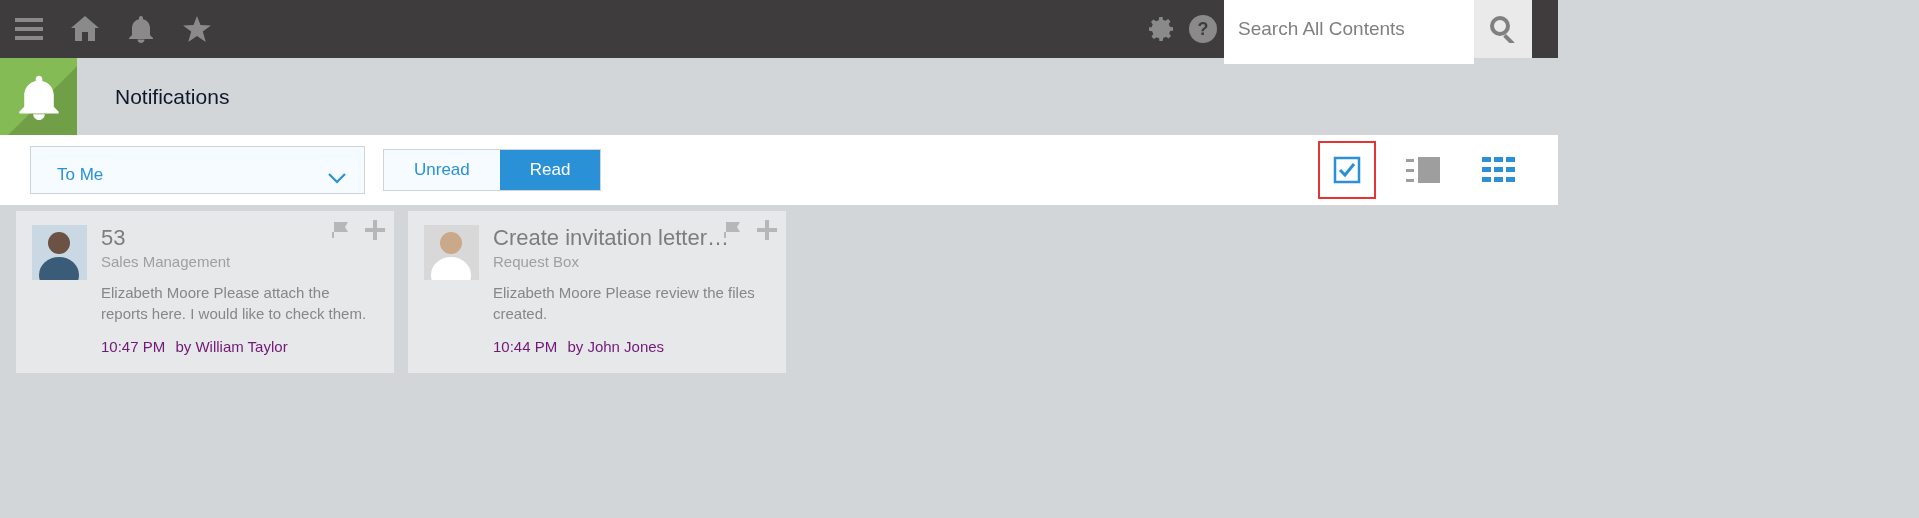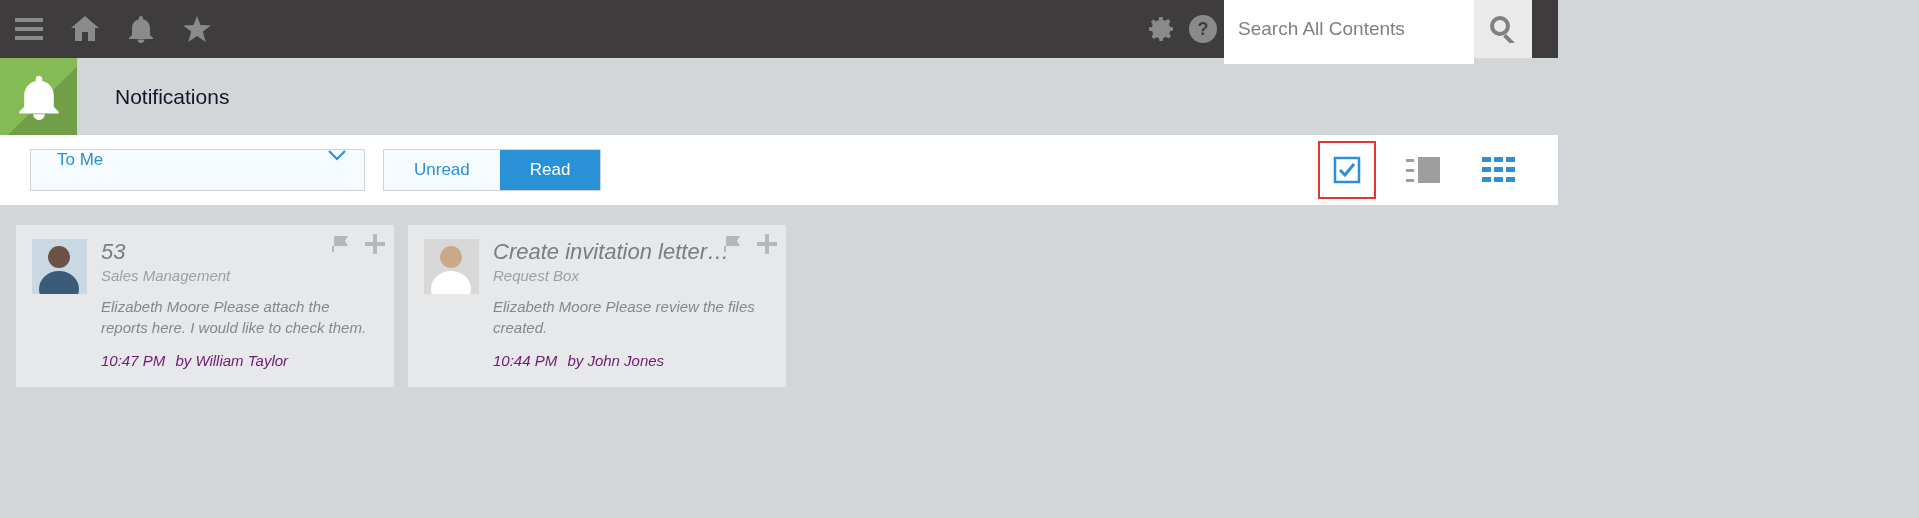--- a/index.html
+++ b/index.html
@@ -94,26 +94,26 @@
   .toolbar {
     background: #fff;
     height: 70px;
     display: flex;
     align-items: center;
     padding: 16px 30px;
     gap: 18px;
   }
   .dropdown {
     border: 1px solid #cfd4d8;
-    height: 42px;
+    height: 48px;
     min-width: 335px;
     display: flex;
-    align-items: flex-start;
+    align-items: flex-end;
     justify-content: space-between;
-    padding: 0 18px 0 26px;
+    padding: 0 18px 8px 26px;
     background: #f5fbff;
     cursor: pointer;
   }
   .dropdown span { color: #2b91d6; font-size: 17px; }
   .dropdown svg { fill: #2b91d6; }
   .toggle-group {
     border: 1px solid #cfd4d8;
     height: 42px;
     display: flex;
     align-items: stretch;
@@ -139,23 +139,22 @@
   }
   .view-btn.highlight {
     border: 2px solid #e53434;
   }
   .view-btn svg { display:block; }
 
   
   .cards {
     display: flex;
     gap: 14px;
-    padding: 20px 16px;
+    padding: 6px 16px;
     background: #d3d6d8;
-    font-style: italic;
   }
   .card {
     width: 378px;
     background: #e6e8ea;
     padding: 14px 16px 18px 16px;
     position: relative;
     display:flex;
   }
   .card-avatar {
     width: 55px; height: 55px;

